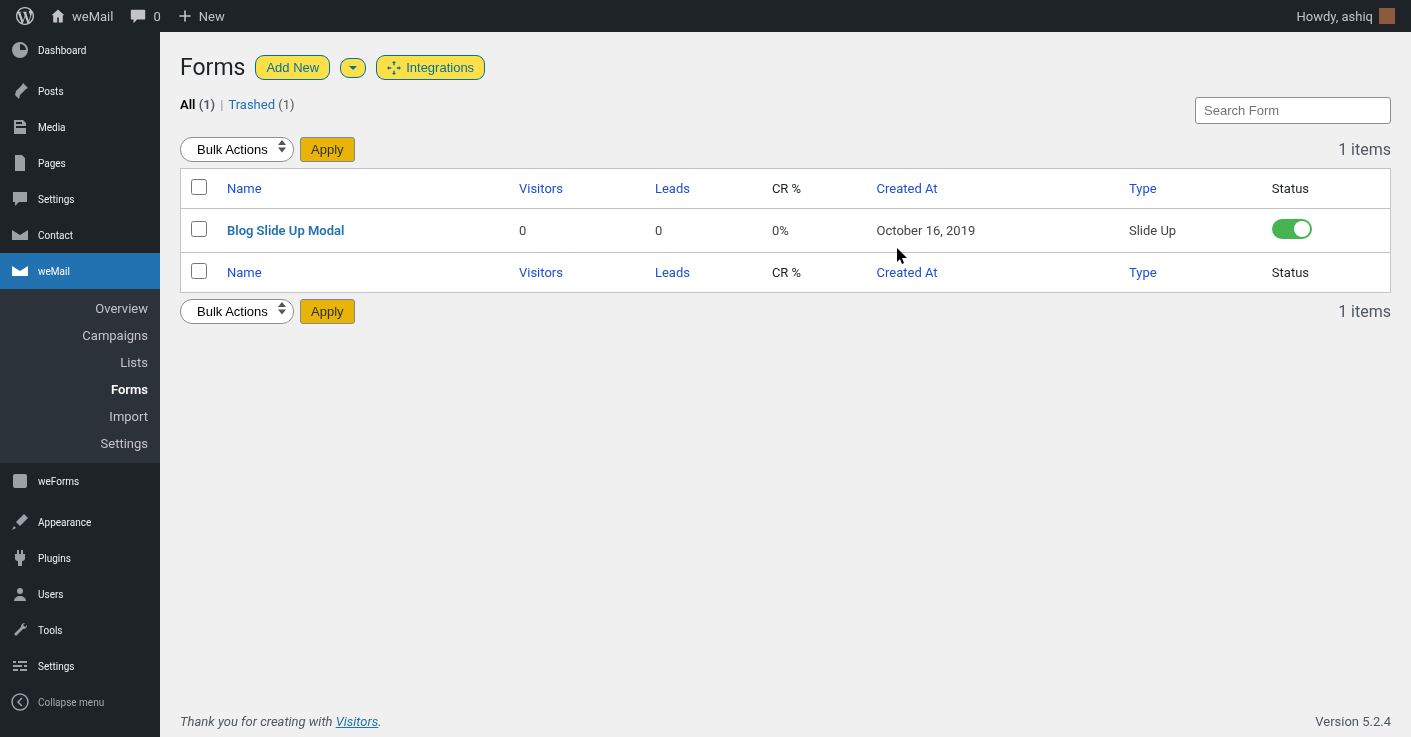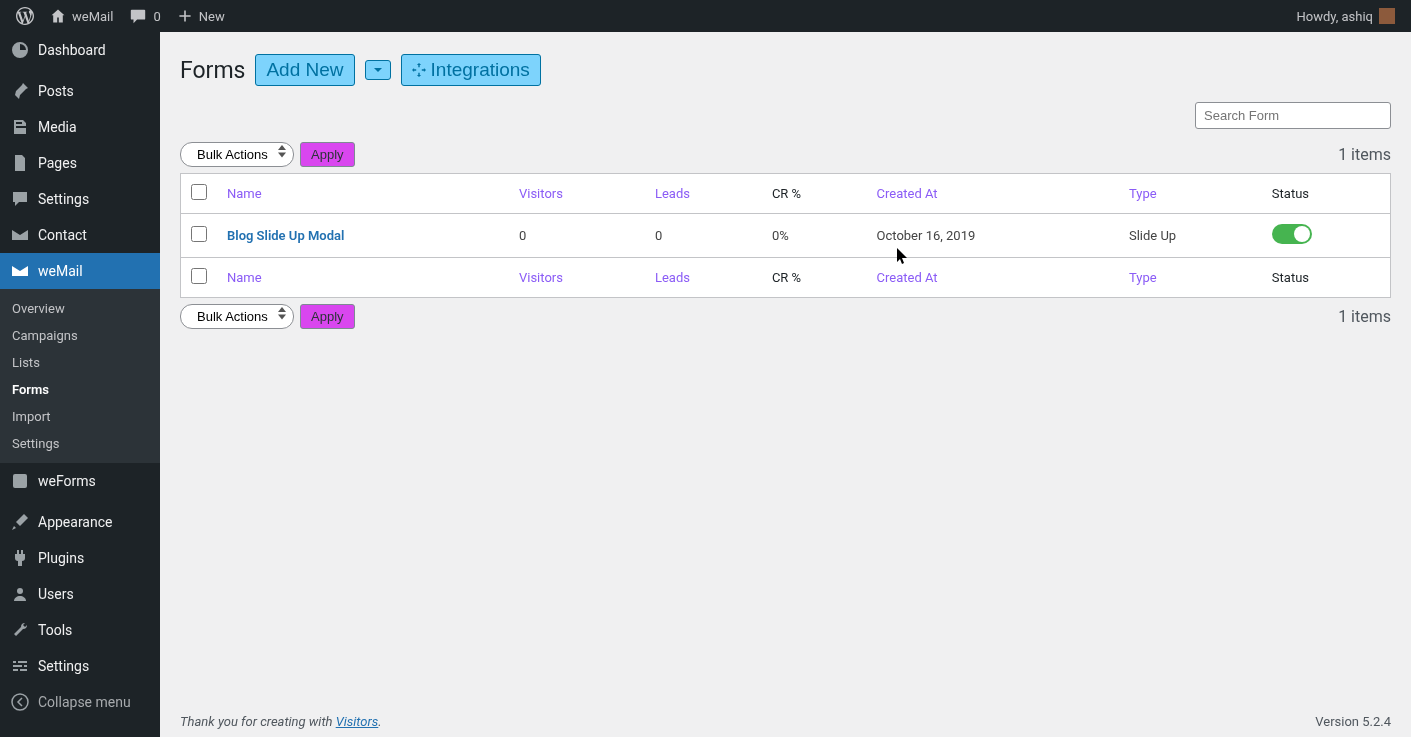--- a/index.html
+++ b/index.html
@@ -7,61 +7,61 @@
 
 
 .adminbar { height: 32px; background: #1d2327; color: #c3c4c7; display: flex; align-items: center; padding: 0 8px; font-size: 13px; }
 .adminbar .ab-item { display: flex; align-items: center; padding: 0 8px; height: 32px; color: #c3c4c7; cursor: pointer; gap: 6px; }
 .adminbar .spacer { flex: 1; }
 .adminbar .ab-icon { display: inline-flex; align-items: center; }
 .adminbar .avatar { width: 16px; height: 16px; background: #8c5a3c; display: inline-block; }
 
 
 .sidebar { position: absolute; top: 32px; left: 0; width: 160px; bottom: 0; background: #1d2327; color: #c3c4c7; }
-.menu-item { display: flex; align-items: center; padding: 8px 10px; color: #f0f0f1; cursor: pointer; gap: 8px; font-size: 14px; }
+.menu-item { display: flex; align-items: center; padding: 8px 10px; color: #f0f0f1; cursor: pointer; gap: 8px; font-size: 10px; }
 .menu-item.top { font-weight: 400; }
 .menu-item.current { background: #2271b1; color: #fff; position: relative; }
 .menu-item.current::after { content: ''; position: absolute; right: -8px; top: 50%; margin-top: -8px; border: 8px solid transparent; border-right-color: #f1f1f1; }
 .menu-icon { width: 20px; height: 20px; display: inline-flex; align-items: center; justify-content: center; fill: currentColor; color: rgba(240,246,252,0.6); }
 .menu-item.current .menu-icon { color: #fff; }
 .submenu { background: #2c3338; padding: 6px 0; }
-.submenu-item { padding: 6px 12px; color: #c3c4c7; cursor: pointer; font-size: 13px; }
+.submenu-item { padding: 6px 12px; color: #c3c4c7; cursor: pointer; font-size: 13px; text-align: right; }
 .submenu-item.current { color: #fff; font-weight: 600; }
 .menu-separator { height: 5px; }
 
 
 .content { position: absolute; top: 32px; left: 160px; right: 0; bottom: 0; background: #f0f0f1; padding: 10px 20px 0; overflow: auto; }
 .page-header { display: flex; align-items: center; gap: 10px; margin: 12px 0 16px; }
 .page-title { font-size: 23px; font-weight: 400; color: #1d2327; }
-.btn { border: 1px solid #0071a1; background: #7dd3fc; color: #0071a1; padding: 4px 10px; border-radius: 3px; cursor: pointer; font-size: 19px; display: inline-flex; align-items: center; gap: 5px; }
+.btn { border: 1px solid #0071a1; background: #fde047; color: #0071a1; padding: 4px 10px; border-radius: 9px; cursor: pointer; font-size: 13px; display: inline-flex; align-items: center; gap: 5px; }
 .btn-caret { padding: 4px 7px; }
 
 .subsubsub { margin-bottom: 10px; font-size: 13px; display: flex; align-items: center; }
 .subsubsub a { color: #2271b1; text-decoration: none; cursor: pointer; }
 .subsubsub .sep { margin: 0 5px; color: #999; }
 .subsubsub .count { color: #50575e; }
 .subsubsub .current-filter { color: #000; font-weight: 600; }
 
 .tablenav { display: flex; align-items: center; margin: 6px 0; }
 .tablenav .right { margin-left: auto; color: #50575e; font-size: 16px; }
 .select-wrap { position: relative; display: inline-block; }
 select.bulk { appearance: none; -webkit-appearance: none; background: #fff; border: 1px solid #8c8f94; border-radius: 12px; padding: 4px 24px 4px 16px; font-size: 13px; min-width: 110px; cursor: pointer; }
 .select-wrap::after { content: ''; position: absolute; right: 8px; top: 50%; transform: translateY(-50%); width: 0; height: 0; border-left: 4px solid transparent; border-right: 4px solid transparent; border-top: 5px solid #555; pointer-events: none; }
 .select-wrap::before { content: ''; position: absolute; right: 8px; top: 50%; transform: translateY(-10px); width: 0; height: 0; border-left: 4px solid transparent; border-right: 4px solid transparent; border-bottom: 5px solid #555; pointer-events: none; }
-.apply-btn { border: 1px solid #7e8993; background: #d946ef; color: #2c3338; padding: 4px 10px; border-radius: 3px; margin-left: 6px; cursor: pointer; font-size: 13px; }
+.apply-btn { border: 1px solid #7e8993; background: #eab308; color: #2c3338; padding: 4px 10px; border-radius: 3px; margin-left: 6px; cursor: pointer; font-size: 13px; }
 
 .search-box { position: absolute; right: 0; top: 0; }
 .search-input { border: 1px solid #8c8f94; border-radius: 3px; padding: 5px 8px; width: 196px; font-size: 13px; }
 
 .filter-row { position: relative; min-height: 34px; }
 
 
 table.wp-list { width: 100%; border-collapse: collapse; background: #fff; border: 1px solid #c3c4c7; margin-top: 4px; }
 table.wp-list th, table.wp-list td { text-align: left; padding: 10px 10px; font-size: 13px; vertical-align: middle; }
-table.wp-list thead th, table.wp-list tfoot th { font-weight: 400; color: #8b5cf6; border-bottom: 1px solid #c3c4c7; cursor: pointer; }
+table.wp-list thead th, table.wp-list tfoot th { font-weight: 400; color: #1d4ed8; border-bottom: 1px solid #c3c4c7; cursor: pointer; }
 table.wp-list tfoot th { border-top: 1px solid #c3c4c7; border-bottom: none; }
 table.wp-list thead th.nohover, table.wp-list tfoot th.nohover { color: #1d2327; cursor: default; }
 table.wp-list tbody tr { border-bottom: 1px solid #eee; }
 table.wp-list .check-col { width: 30px; }
 table.wp-list input[type=checkbox] { width: 16px; height: 16px; border: 1px solid #8c8f94; border-radius: 2px; cursor: pointer; }
 table.wp-list .row-title { color: #2271b1; font-weight: 600; cursor: pointer; margin-top: 17px; }
 
 
 .toggle { width: 40px; height: 20px; background: #46b450; border-radius: 20px; position: relative; cursor: pointer; display: inline-block; }
 .toggle::after { content: ''; position: absolute; width: 16px; height: 16px; background: #fff; border-radius: 50%; top: 2px; right: 2px; }
@@ -259,20 +259,25 @@
       <span>
           <svg width="14" height="14" viewBox="0 0 20 20" fill="#0071a1">
             <path d="M7 3h2v3h2V3h2l-3-3zM13 17h-2v-3H9v3H7l3 3zM3 7v2h3v2H3v2l-3-3zM17 13v-2h-3V9h3V7l3 3z"></path>
           </svg>
         </span>
       <span>Integrations</span>
     </button>
   </div>
 
   <div class="filter-row">
+    <div class="subsubsub">
+      <span class="current-filter"><span>All</span> <span class="count">(1)</span></span>
+      <span class="sep">|</span>
+      <a><span>Trashed</span> <span class="count">(1)</span></a>
+    </div>
     <div class="search-box">
       <input type="text" class="search-input" placeholder="Search Form" style="">
     </div>
   </div>
 
   <div class="tablenav">
     <div class="select-wrap">
       <select class="bulk">
         <option>Bulk Actions</option>
       </select>

